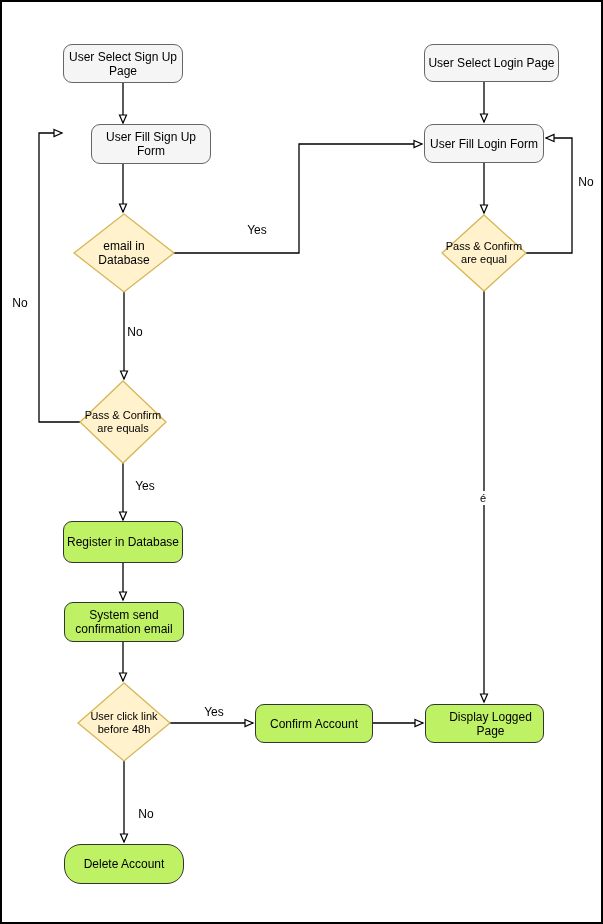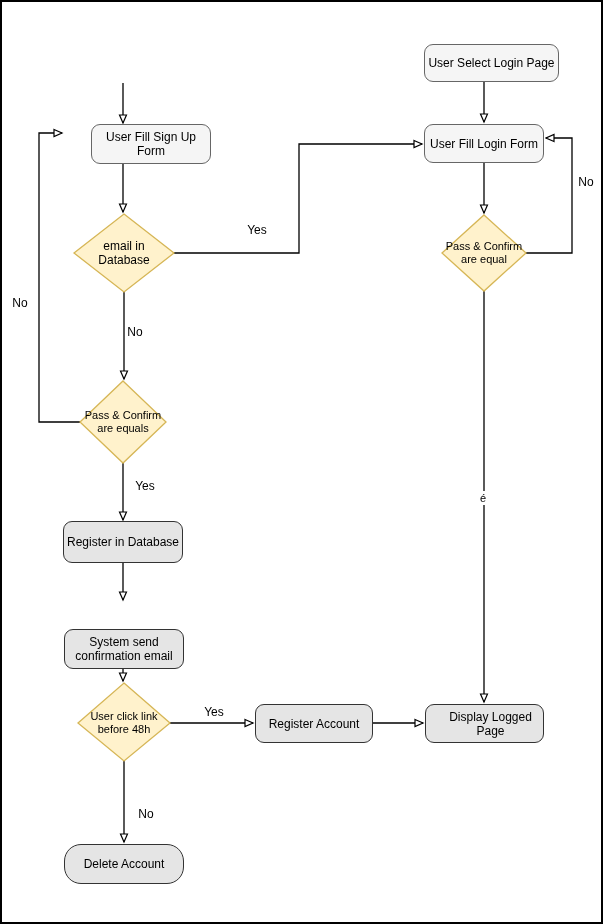--- a/index.html
+++ b/index.html
@@ -17,21 +17,21 @@
     position:absolute;
     display:flex; align-items:center; justify-content:center;
     text-align:center;
     font:12px/14px "Liberation Sans", sans-serif;
     color:#000;
     border-radius:9px;
     box-sizing:border-box;
     padding:0 2px;
   }
   .node.gray  { background:#F5F5F5; border:1.4px solid #666666; }
-  .node.cream { background:#e5e5e5; border:1.4px solid #333333; }
+  .node.cream { background:#bef264; border:1.4px solid #333333; }
   .dlabel {
     position:absolute;
     display:flex; align-items:center; justify-content:center;
     text-align:center;
     font:11px/13px "Liberation Sans", sans-serif;
     color:#000;
   }
   .dlabel.big { font:12px/14px "Liberation Sans", sans-serif; }
   .elabel {
     position:absolute;
@@ -75,30 +75,31 @@
     </g>
 
     <g fill="#FFF2CC" stroke="#D6B656" stroke-width="1.3">
       <polygon points="122,212 172,251 122,290 72,251"></polygon>
       <polygon points="121,379 164,420 121,461 78,420"></polygon>
       <polygon points="122,681 168,721 122,759 76,721"></polygon>
       <polygon points="482,213 524,251 482,289 440,251"></polygon>
     </g>
   </svg>
 
+  <div class="node gray" style="left:61px;  top:42px;  width:120px; height:39px;">User Select Sign Up Page</div>
 
   <div class="node gray" style="left:62px;  top:122px; width:120px; height:40px;margin-left:27px;">User Fill Sign Up Form</div>
 
   <div class="node cream" style="left:61px;  top:519px; width:120px; height:42px;">Register in Database</div>
 
-  <div class="node cream" style="left:62px;  top:600px; width:120px; height:40px;margin-top:27px;">System send confirmation email</div>
+  <div class="node cream" style="left:62px;  top:600px; width:120px; height:40px;">System send confirmation email</div>
 
   <div class="node cream" style="left:62px;  top:842px; width:120px; height:40px;border-radius:17px;">Delete Account</div>
 
-  <div class="node cream" style="left:253px; top:702px; width:118px; height:39px;">Register Account</div>
+  <div class="node cream" style="left:253px; top:702px; width:118px; height:39px;">Confirm Account</div>
 
   <div class="node cream" style="left:423px; top:702px; width:119px; height:39px;padding-left:14px;">Display Logged Page</div>
 
   <div class="node gray" style="left:422px; top:42px;  width:135px; height:38px;">User Select Login Page</div>
 
   <div class="node gray" style="left:422px; top:122px; width:120px; height:39px;">User Fill Login Form</div>
 
   <div class="dlabel big" style="left:82px;  top:221px; width:80px; height:60px;">email in Database</div>
 
   <div class="dlabel" style="left:76px;  top:390px; width:90px; height:60px;">Pass &amp; Confirm are equals</div>

